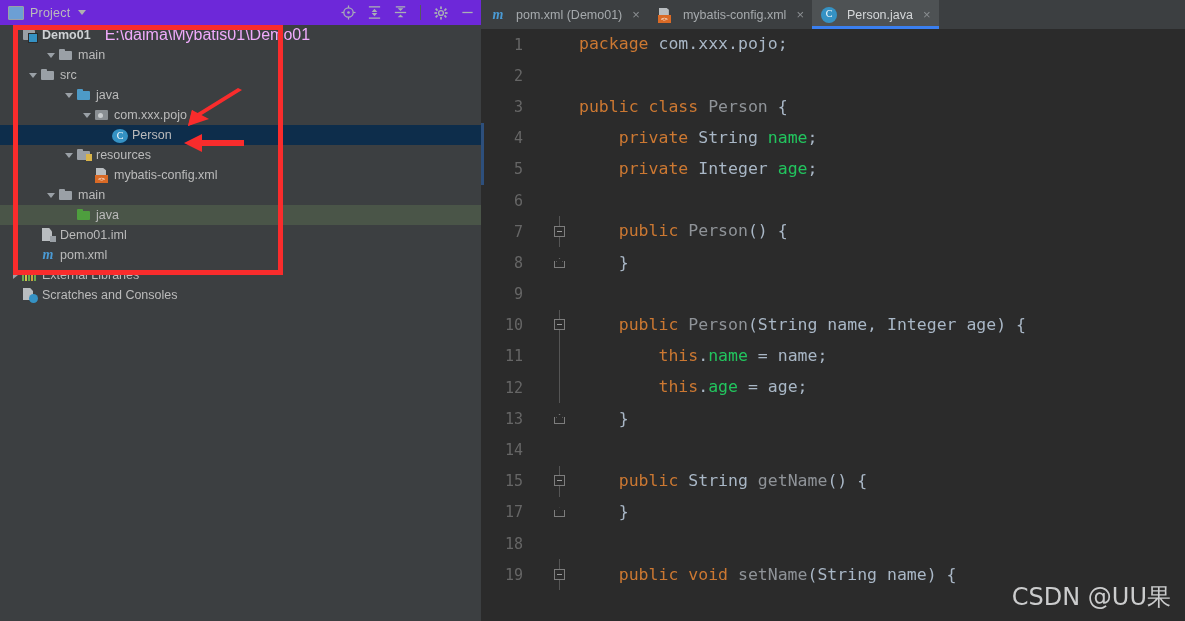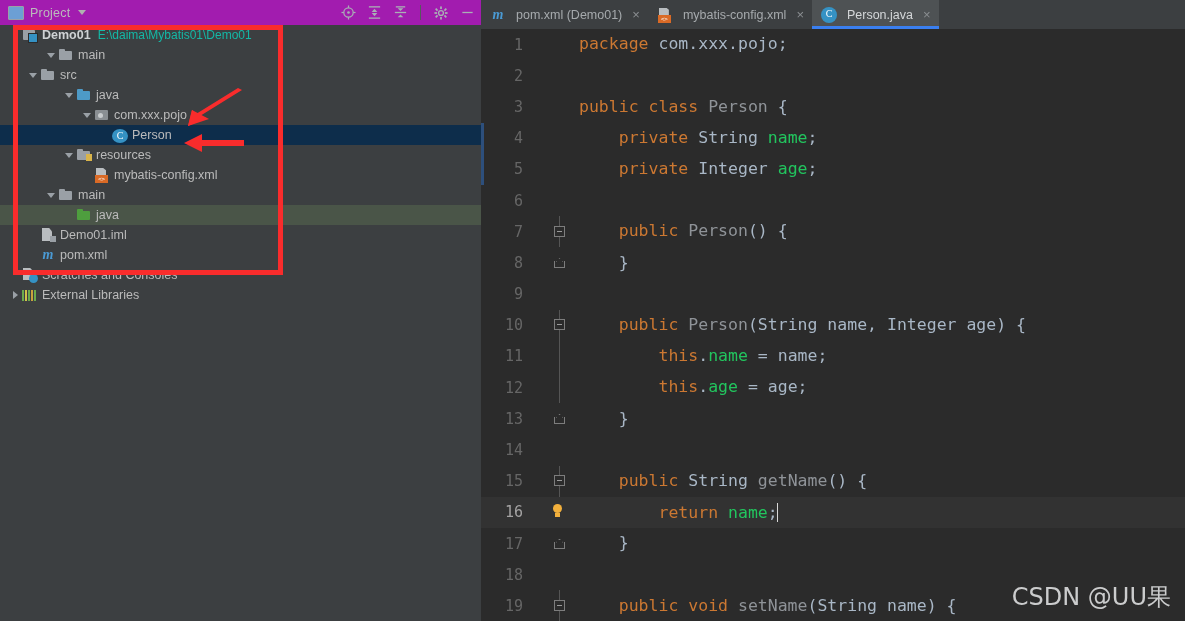--- a/index.html
+++ b/index.html
@@ -17,21 +17,21 @@
 
   
   #project-panel {
     position: absolute; left: 0; top: 0;
     width: 481px; height: 621px;
     background: #3c3f41;
   }
   #project-header {
     position: relative;
     height: 25px;
-    background: #a21caf;
+    background: #6d28d9;
     border-bottom: 1px solid #2b2b2b;
     display: flex; align-items: center;
   }
   #project-header .title-group {
     display: flex; align-items: center; gap: 6px;
     padding-left: 8px;
   }
   .win-icon {
     width: 14px; height: 12px;
     border: 1px solid #9aa0a6;
@@ -217,21 +217,21 @@
     width: 10px; height: 12px;
     background: #b9bdc0;
     clip-path: polygon(0 0, 72% 0, 100% 26%, 100% 100%, 0 100%);
   }
   .ico.scratch .badge {
     position: absolute; right: 0; bottom: 0;
     width: 9px; height: 9px; background: #3592c4; border-radius: 50%;
   }
   .tlabel { color: #bbbbbb; }
   .tlabel.bold { font-weight: bold; color: #cfd2d4; }
-  .tpath { color: #14b8a6; margin-left: 7px; font-size: 12px; }
+  .tpath { color: #f0abfc; margin-left: 14px; font-size: 16px; }
 
   
   #editor-area {
     position: absolute; left: 481px; top: 0; right: 0; bottom: 0;
     background: #2b2b2b;
   }
   #tabbar {
     position: absolute; left: 0; top: 0; right: 0;
     height: 29px;
     background: #3c3f41;
@@ -526,38 +526,38 @@
           <span class="tlabel">Demo01.iml</span>
         </div>
         <div class="trow">
           <span style="display: inline-block; flex: 0 0 auto; width: 28px; height: 1px;"></span>
           <span class="twist"></span>
           <span class="ico maven">m</span>
           <span class="tlabel">pom.xml</span>
         </div>
         <div class="trow">
           <span style="display: inline-block; flex: 0 0 auto; width: 10px; height: 1px;"></span>
-          <span class="twist"></span>
-          <span class="ico scratch">
-            <span class="badge"></span>
-          </span>
-          <span class="tlabel">Scratches and Consoles</span>
-        </div>
-        <div class="trow">
-          <span style="display: inline-block; flex: 0 0 auto; width: 10px; height: 1px;"></span>
           <span class="twist closed"></span>
           <span class="ico libs">
             <i style="background:#6aab4c"></i>
             <i style="background:#d0c24a"></i>
             <i style="background:#6aab4c"></i>
             <i style="background:#c9a23c"></i>
             <i style="background:#6aab4c"></i>
           </span>
           <span class="tlabel">External Libraries</span>
         </div>
+        <div class="trow">
+          <span style="display: inline-block; flex: 0 0 auto; width: 10px; height: 1px;"></span>
+          <span class="twist"></span>
+          <span class="ico scratch">
+            <span class="badge"></span>
+          </span>
+          <span class="tlabel">Scratches and Consoles</span>
+        </div>
       </div>
   </div>
 
   <div id="editor-area">
     <div id="tabbar">
         <div class="tab">
           <span class="tico ico maven">m</span>
           <span>pom.xml (Demo01)</span>
           <span class="close">×</span>
         </div>
@@ -662,30 +662,20 @@
           <div class="codetext"></div>
         </div>
         <div class="codeline">
           <div class="lineno">15</div>
           <div class="gutter">
             <span class="fold-line"></span>
             <span class="fold-box"></span>
           </div>
           <div class="codetext"><span class="kw">    public </span><span class="plain">String </span><span class="mthd">getName</span><span class="plain">() {</span></div>
         </div>
-        <div class="codeline current">
-          <div class="lineno">16</div>
-          <div class="gutter">
-            <span class="bulb">
-              <span class="glass"></span>
-              <span class="base"></span>
-            </span>
-          </div>
-          <div class="codetext"><span class="kw">        return </span><span class="field">name</span><span class="plain">;</span><span class="caret"></span></div>
-        </div>
         <div class="codeline">
           <div class="lineno">17</div>
           <div class="gutter">
             <span class="fold-end"></span>
           </div>
           <div class="codetext"><span class="plain">    }</span></div>
         </div>
         <div class="codeline">
           <div class="lineno">18</div>
           <div class="gutter"></div>

